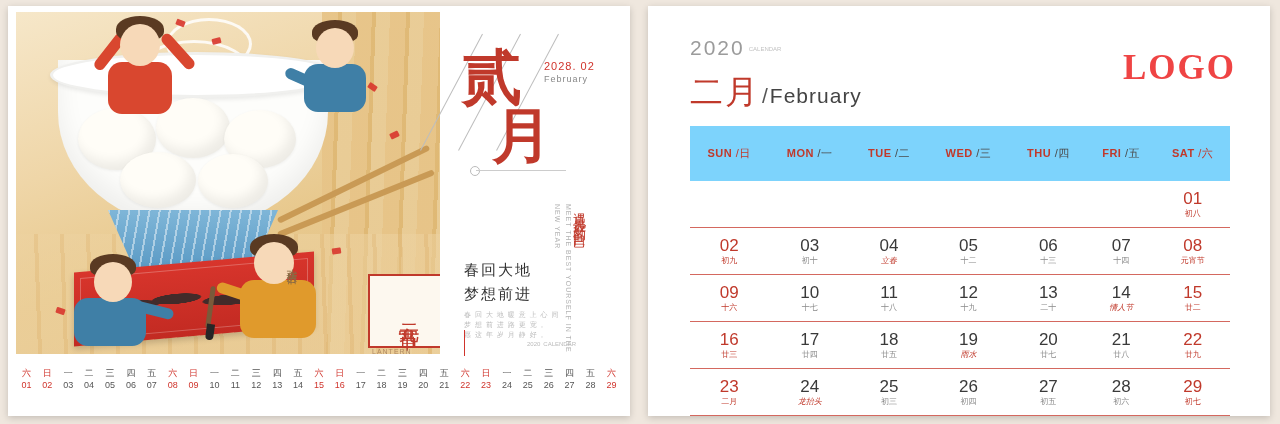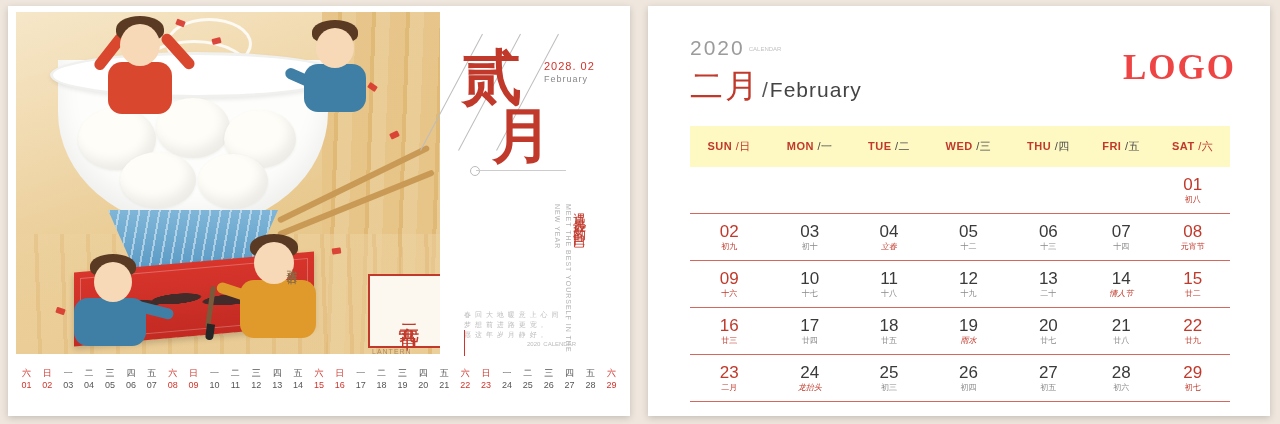--- a/index.html
+++ b/index.html
@@ -161,31 +161,31 @@
   .ms.red{color:#d0342c;}
 
   
   .right-page{
     position:relative;width:622px;height:410px;background:#fff;
     box-shadow:0 2px 7px rgba(0,0,0,.18);overflow:hidden;
   }
   .rp-head{position:absolute;left:42px;top:30px;}
   .rp-year{color:#9b9b9b;font-size:21px;letter-spacing:2px;}
   .rp-year .tiny{font-size:6px;color:#c2c2c2;letter-spacing:0;margin-left:4px;line-height:7px;display:inline-block;vertical-align:middle;}
-  .rp-month{margin-top:4px;}
+  .rp-month{margin-top:10px;}
   .rp-month .cn{color:#c0392b;font-size:33px;letter-spacing:2px;font-family:"DejaVu Sans",sans-serif;}
   .rp-month .sep{color:#555;font-size:21px;margin:0 2px;}
   .rp-month .en{color:#444;font-size:21px;letter-spacing:1px;}
   .logo{position:absolute;right:34px;top:42px;color:#ef4444;font-size:35px;font-weight:bold;letter-spacing:2px;font-family:"Liberation Serif",serif;}
 
   .cal{position:absolute;left:42px;top:120px;width:540px;}
   .cal table{border-collapse:collapse;width:100%;}
   .cal th{
-    background:#fef9c3;color:#c0392b;font-size:11px;font-weight:bold;
-    padding:13px 0;letter-spacing:.5px;
+    background:#7dd3fc;color:#c0392b;font-size:11px;font-weight:bold;
+    padding:20px 0;letter-spacing:.5px;
   }
   .cal th .wd{color:#4a4a4a;font-weight:normal;}
   .cal th.red, .cal th.red .wd{color:#c0392b;}
   .cal td{
     height:44px;text-align:center;vertical-align:middle;
     border-bottom:1px solid #d4685f;
   }
   .cal tr:last-child td{border-bottom:1px solid #d4685f;}
   .num{font-size:17px;color:#3a3a3a;line-height:19px;}
   .lun{font-size:8px;color:#8a8a8a;line-height:12px;}
@@ -278,20 +278,24 @@
       <div class="ym">
         <span>2028. 02</span>
         <small>February</small>
       </div>
       <div class="dot"></div>
       <div class="dotline"></div>
 
       <div class="v-slogan">遇见最好的自己</div>
       <div class="v-slogan-sub">MEET THE BEST YOURSELF IN THE NEW YEAR</div>
 
+      <div class="h-slogan">
+        <div>春回大地</div>
+        <div>梦想前进</div>
+      </div>
       <div class="h-slogan-sub">
         <div>春 回 大 地 暖 意 上 心 间 ，</div>
         <div>梦 想 前 进 路 更 宽 。</div>
         <div>愿 这 年 岁 月 静 好 。</div>
       </div>
       <div class="redline"></div>
       <div class="year-bot">
         <span>2020</span><span>CALENDAR</span>
       </div>
     </div>

